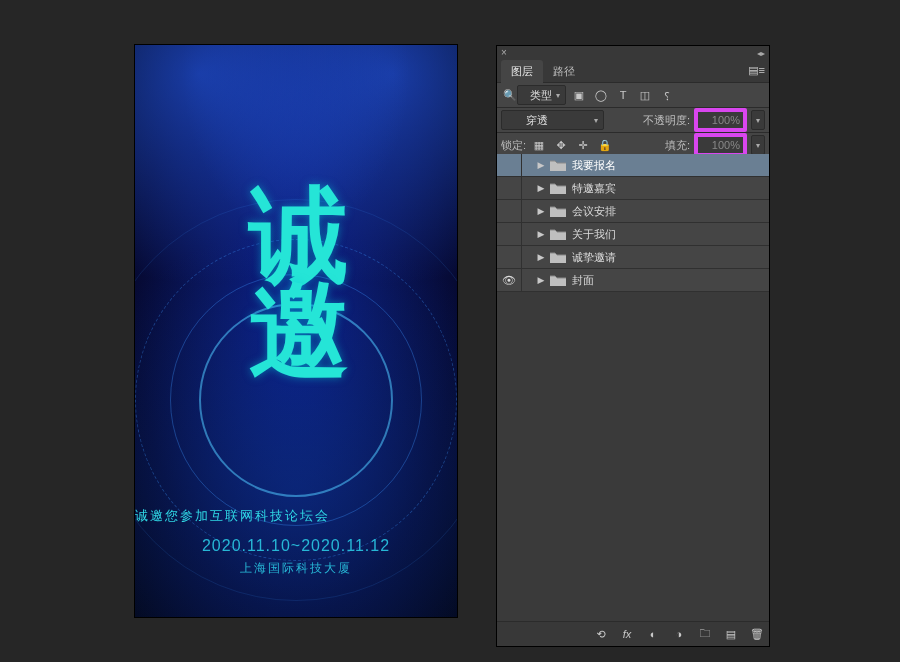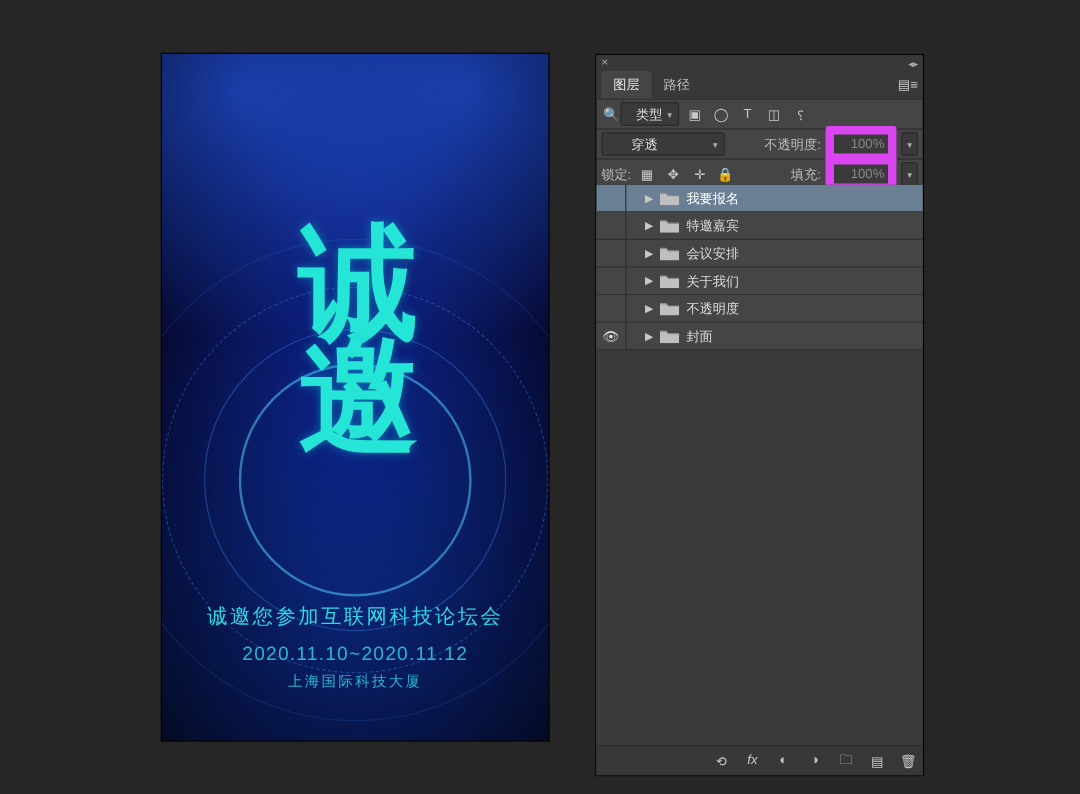--- a/index.html
+++ b/index.html
@@ -15,38 +15,38 @@
     overflow:hidden;}
   .ring{position:absolute;left:50%;top:62%;border:1px solid rgba(60,150,255,0.35);border-radius:50%;transform:translate(-50%,-50%);} 
   .ring.r1{width:190px;height:190px;border-width:2px;border-color:rgba(80,200,255,0.55);}
   .ring.r2{width:250px;height:250px;}
   .ring.r3{width:320px;height:320px;border-style:dashed;}
   .ring.r4{width:400px;height:400px;opacity:.4;}
   .poster-title{position:absolute;top:150px;left:0;right:0;text-align:center;}
   .cn-big{font-size:100px;line-height:0.9;color:#25e5d7;font-weight:900;letter-spacing:-6px;
     text-shadow:0 0 8px rgba(0,200,220,0.5);font-family:"STXingkai","KaiTi","Brush Script MT",cursive;transform:scaleY(1.05);}
   .en-mid{position:absolute;top:228px;left:0;right:0;text-align:center;color:#2fe5d8;font-size:17px;font-weight:800;font-style:italic;letter-spacing:1px;}
-  .sub{position:absolute;left:0;right:0;bottom:92px;text-align:center;color:#2fd7e5;font-size:17px;letter-spacing:2px;}
+  .sub{position:absolute;left:0;right:0;bottom:92px;color:#2fd7e5;font-size:13px;letter-spacing:2px;}
   .date{position:absolute;left:0;right:0;bottom:62px;text-align:center;color:#27b7d6;font-size:16px;letter-spacing:1px;}
   .loc{position:absolute;left:0;right:0;bottom:40px;text-align:center;color:#27b7d6;font-size:12px;letter-spacing:2px;}
   
   .panel{position:absolute;left:496px;top:45px;width:272px;height:600px;background:#454545;border:1px solid #000;font-size:11px;}
   .panel .titlebar{height:14px;background:#383838;position:relative;}
   .panel .close-x{position:absolute;left:4px;top:1px;color:#aaa;font-size:10px;cursor:default;}
   .panel .coll{position:absolute;right:4px;top:3px;color:#aaa;font-size:8px;}
-  .tabs{height:22px;background:#383838;display:flex;align-items:flex-end;padding-left:4px;position:relative;}
+  .tabs{height:22px;background:#383838;display:flex;align-items:flex-start;padding-left:4px;position:relative;}
   .tab{padding:4px 10px;color:#bdbdbd;border-top-left-radius:3px;border-top-right-radius:3px;}
   .tab.active{background:#454545;color:#e6e6e6;}
   .tabs .menu{position:absolute;right:4px;top:4px;color:#ccc;font-size:11px;}
   .opt-row{height:24px;display:flex;align-items:center;border-top:1px solid #2b2b2b;padding:0 4px;gap:4px;}
   .sel{height:18px;background:#3a3a3a;border:1px solid #2b2b2b;display:flex;align-items:center;padding:0 5px;color:#ddd;border-radius:2px;}
   .sel .dd{margin-left:4px;color:#aaa;font-size:8px;}
   .ico{width:16px;height:16px;display:flex;align-items:center;justify-content:center;color:#c8c8c8;border:1px solid transparent;border-radius:2px;}
   .lbl{color:#bdbdbd;}
-  .field{width:42px;height:16px;background:#3a3a3a;border:7px solid #d946ef;color:#888;display:flex;align-items:center;justify-content:flex-end;padding-right:3px;border-radius:2px;}
+  .field{width:42px;height:16px;background:#3a3a3a;border:4px solid #d946ef;color:#888;display:flex;align-items:center;justify-content:flex-end;padding-right:3px;border-radius:2px;}
   .drop-btn{width:12px;height:18px;background:#3a3a3a;border:1px solid #2b2b2b;color:#aaa;display:flex;align-items:center;justify-content:center;font-size:8px;border-radius:2px;}
   
   .layer-list{position:absolute;top:108px;left:0;right:0;bottom:24px;overflow:hidden;background:#3a3a3a;}
   .layer{height:22px;display:flex;align-items:center;border-bottom:1px solid #303030;background:#454545;}
   .layer.selected{background:#6a7f93;}
   .layer.selected .name{color:#fff;}
   .vis{width:24px;height:100%;border-right:1px solid #303030;display:flex;align-items:center;justify-content:center;color:#ddd;}
   .expand{width:14px;text-align:center;color:#c8c8c8;font-size:9px;margin-left:12px;}
   .folder{width:16px;height:12px;margin:0 6px 0 2px;}
   .folder svg{width:16px;height:12px;display:block;}
@@ -170,21 +170,21 @@
         </div>
         <div class="layer">
           <div class="vis"></div>
           <span class="expand">▶</span>
           <span class="folder">
             <svg viewBox="0 0 16 12">
               <path d="M0 2h5l2 2h9v8H0z" fill="#bfbfbf"></path>
               <path d="M0 2h5l2 2h9" fill="none" stroke="#8a8a8a"></path>
             </svg>
           </span>
-          <span class="name">不透明度</span>
+          <span class="name">诚挚邀请</span>
         </div>
         <div class="layer">
           <div class="vis">
             <span>👁</span>
           </div>
           <span class="expand">▶</span>
           <span class="folder">
             <svg viewBox="0 0 16 12">
               <path d="M0 2h5l2 2h9v8H0z" fill="#bfbfbf"></path>
               <path d="M0 2h5l2 2h9" fill="none" stroke="#8a8a8a"></path>

